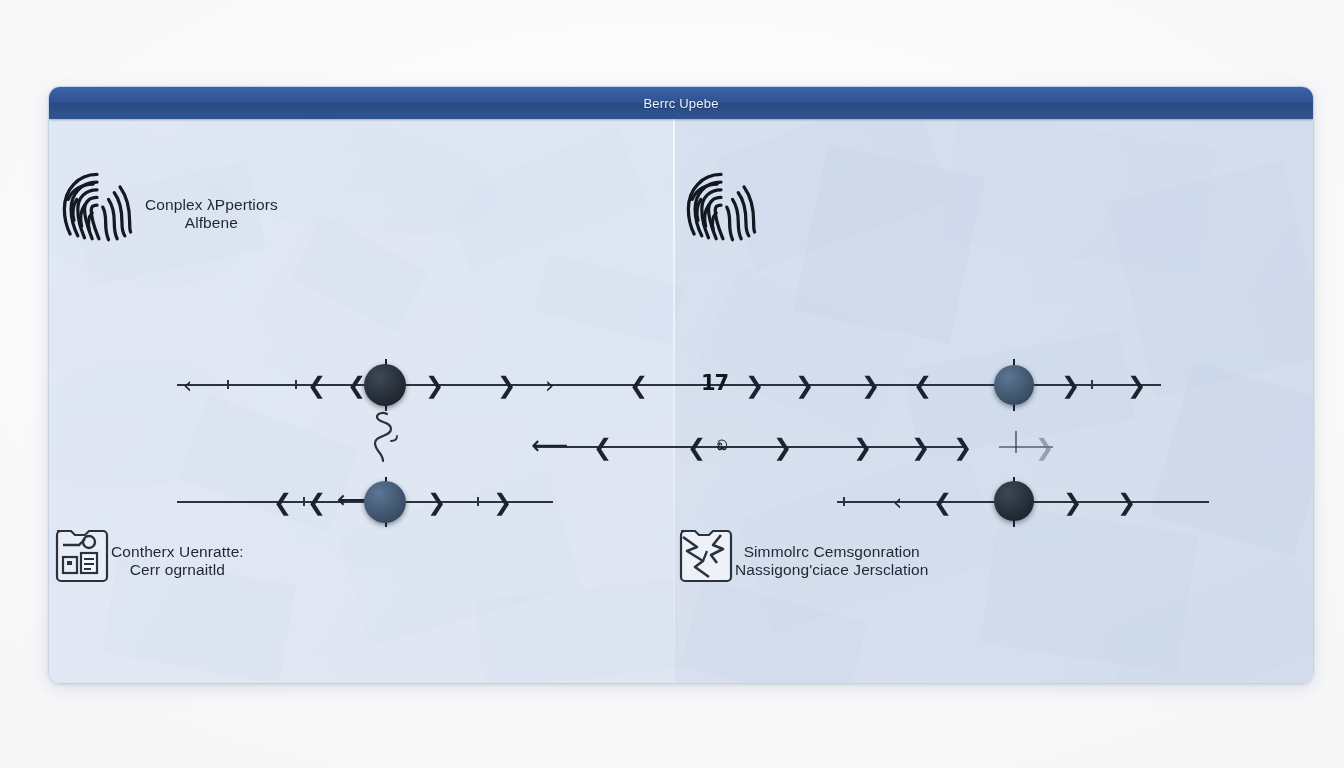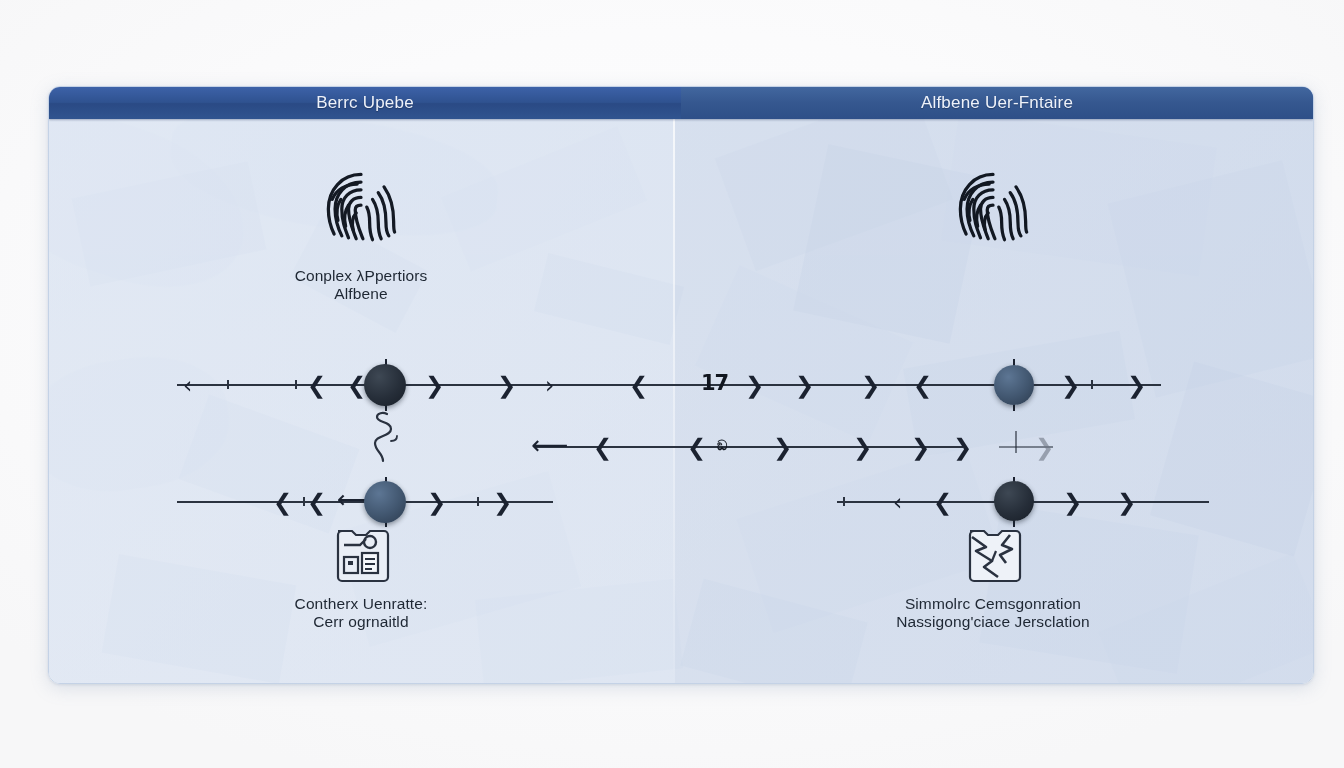--- a/index.html
+++ b/index.html
@@ -48,21 +48,21 @@
     display: flex;
     z-index: 6;
     box-shadow: 0 1px 2px rgba(30,50,90,0.35);
   }
   .header-cell {
     flex: 1 1 50%;
     display: flex;
     align-items: center;
     justify-content: center;
     color: #eef2fa;
-    font-size: 17px;
+    font-size: 13px;
     letter-spacing: 0.2px;
     text-shadow: 0 1px 1px rgba(15,30,60,0.45);
     user-select: none;
   }
   .header-cell.right {
     background: linear-gradient(180deg, #42679f 0%, #35578f 50%, #2e4f88 100%);
   }
 
   
   #panel-body {
@@ -112,21 +112,21 @@
     z-index: 4;
   }
   #col-left  { left: 0;    width: 624px; }
   #col-right { left: 624px; width: 640px; }
 
   .icon-block {
     position: absolute;
     left: 0;
     width: 100%;
     display: flex;
-    flex-direction: column;
+    flex-direction: row;
     align-items: center;
   }
   #left-icon-top   { top: 42px; }
   #right-icon-top  { top: 42px; }
   #left-icon-bot   { top: 408px; }
   #right-icon-bot  { top: 408px; }
 
   .caption {
     margin-top: 10px;
     text-align: center;
@@ -223,21 +223,20 @@
 </style>
 </head>
 <body>
 
 <div id="scene">
 
   <div id="panel">
 
     <div id="panel-header">
       <div class="header-cell left">Berrc Upebe</div>
-      <div class="header-cell right">Alfbene Uer-Fntaire</div>
     </div>
 
     <div id="panel-body">
 
       <div class="blobs">
         <div class="shard pale" style="left:-40px;  top:10px;   width:240px; height:150px; transform:rotate(18deg); border-radius:40% 60% 50% 45%;"></div>
         <div class="shard soft" style="left:30px;   top:60px;   width:180px; height:90px;  transform:rotate(-12deg);"></div>
         <div class="shard pale" style="left:120px;  top:0px;    width:330px; height:110px; transform:rotate(6deg);  border-radius:30% 50% 35% 55%;"></div>
         <div class="shard soft" style="left:250px;  top:120px;  width:120px; height:70px;  transform:rotate(28deg);"></div>
         <div class="shard pale" style="left:400px;  top:40px;   width:190px; height:80px;  transform:rotate(-22deg);"></div>

